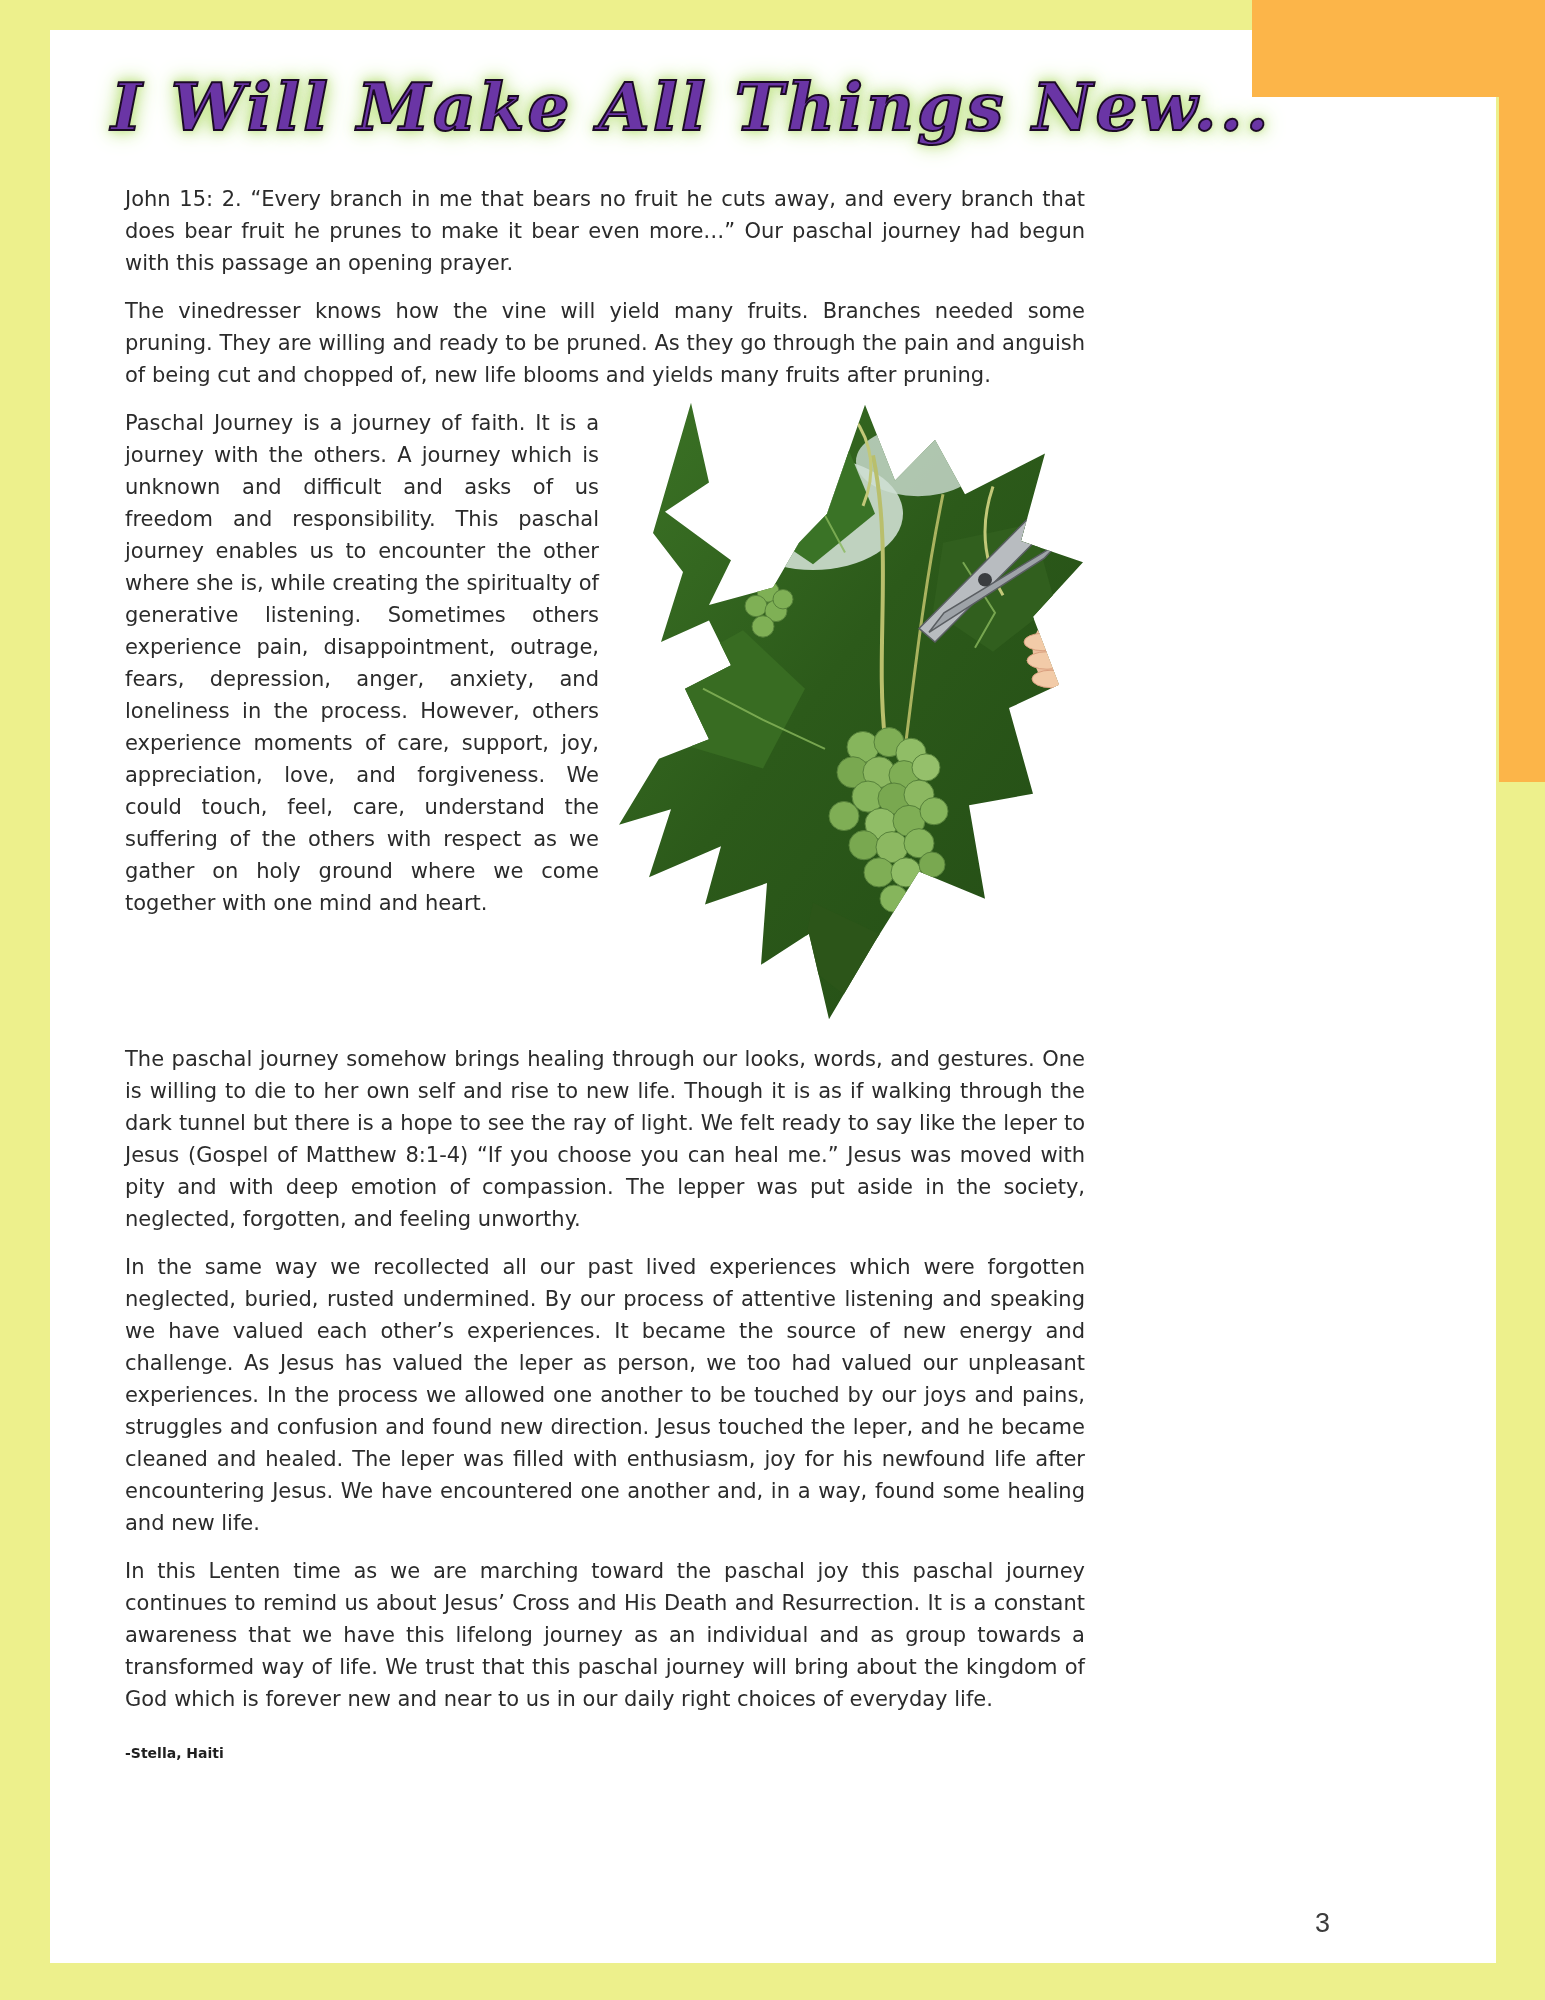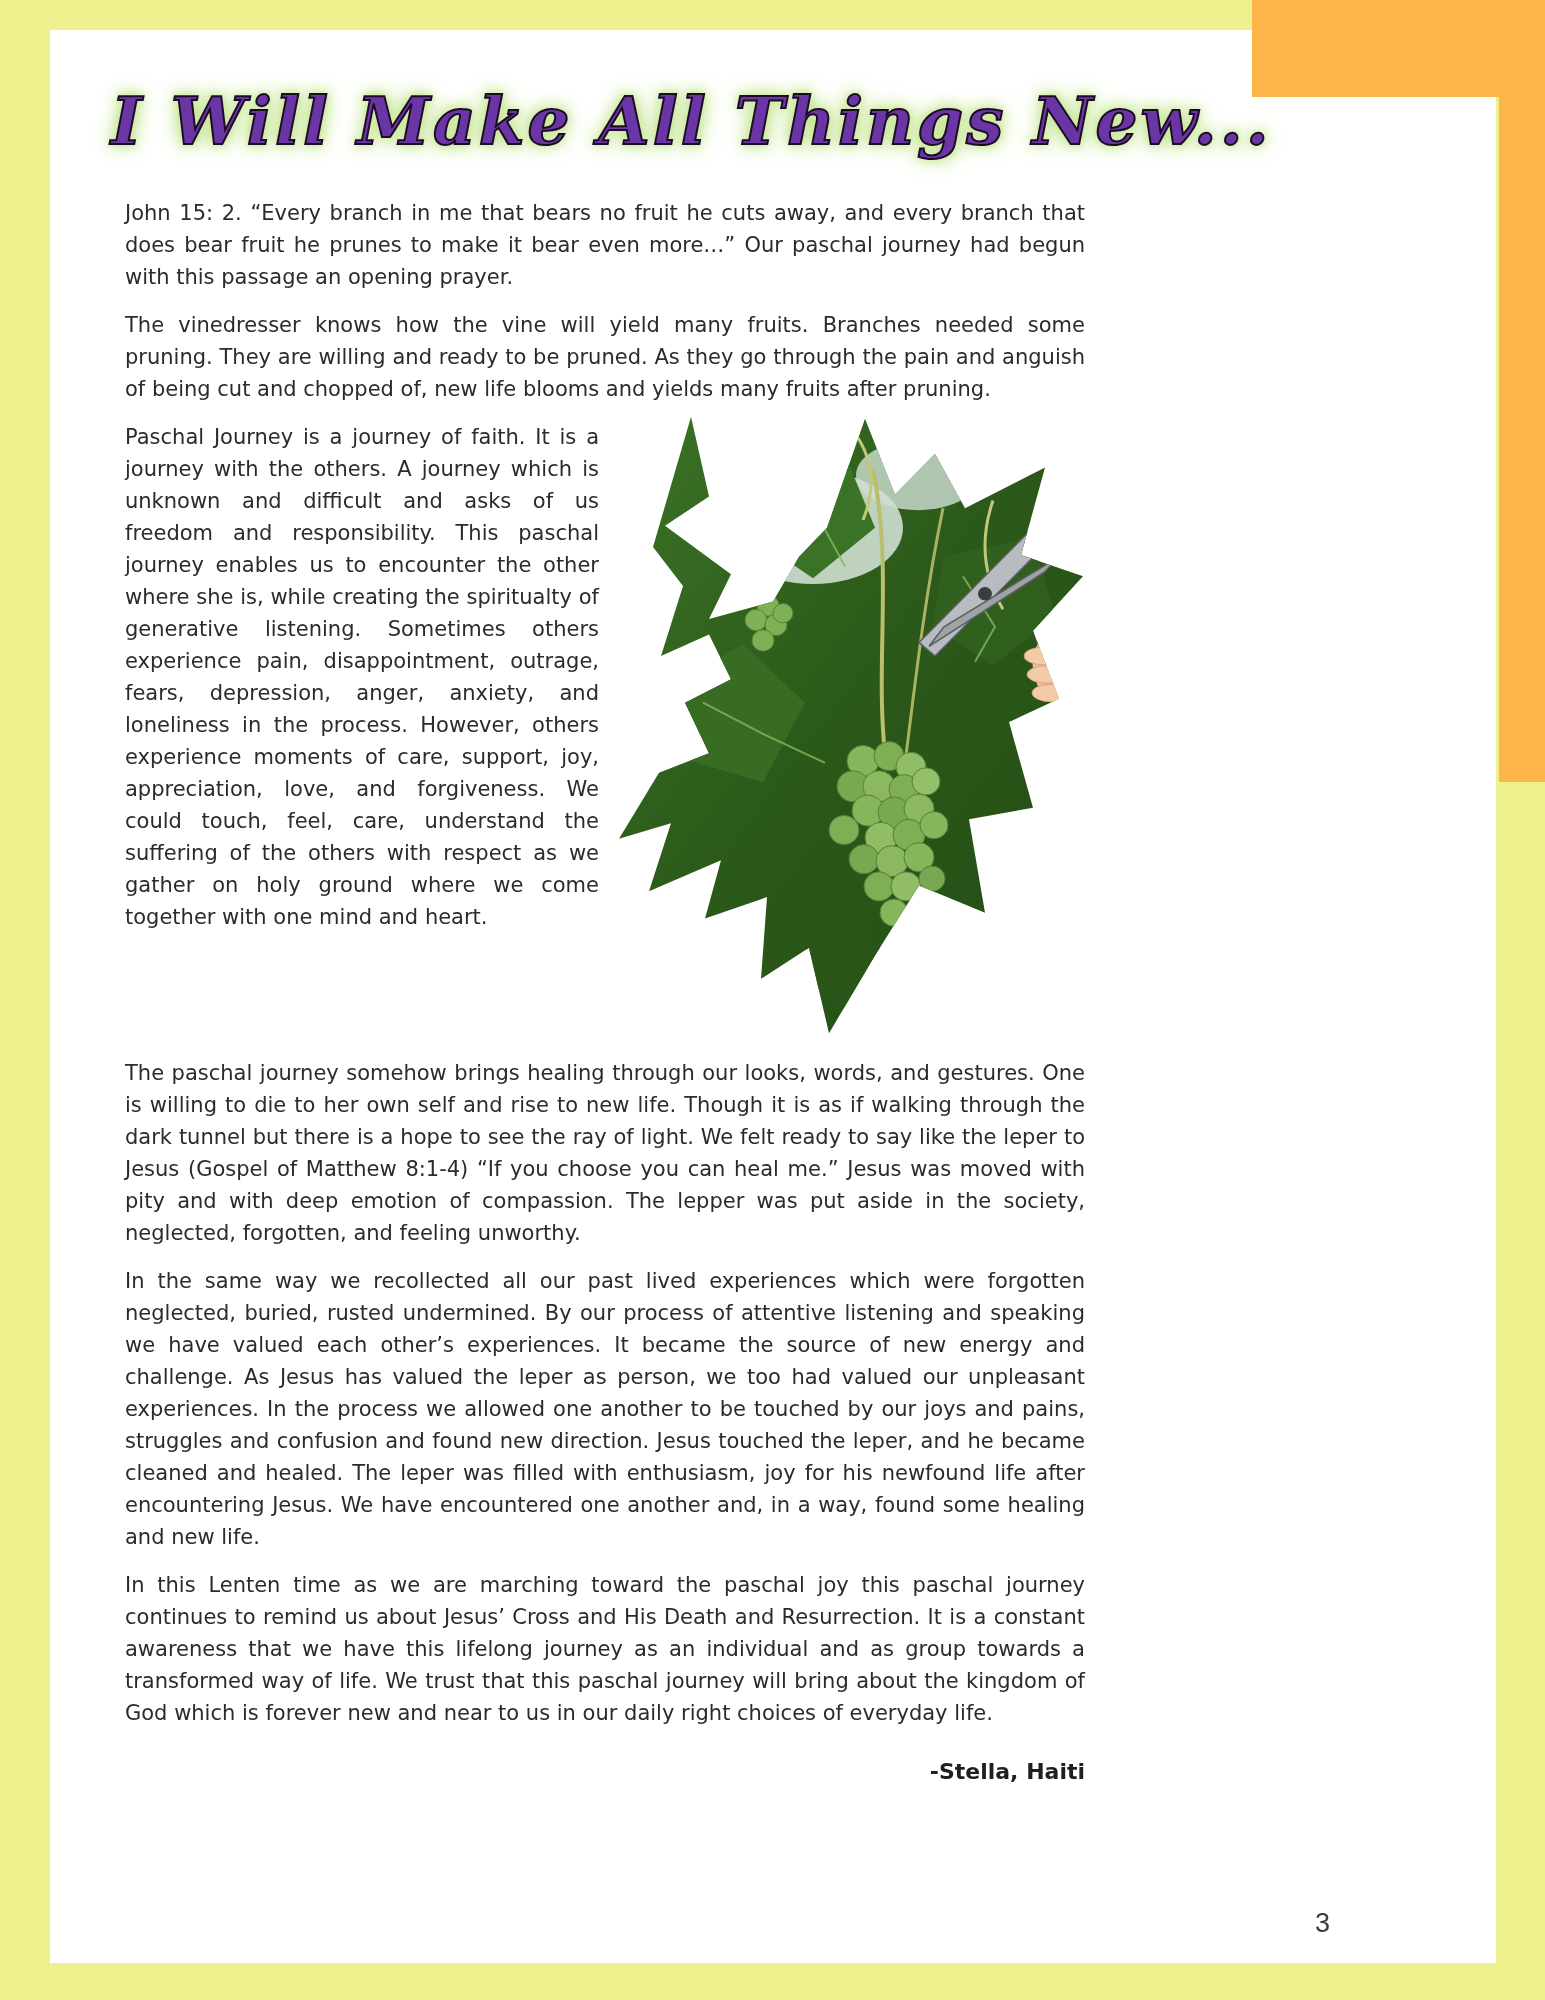--- a/index.html
+++ b/index.html
@@ -19,21 +19,21 @@
     position:absolute;left:1252px;top:0;
     width:293px;height:97px;
     background:#fcb549;z-index:6;
   }
   .orange-side{
     position:absolute;left:1499px;top:0;
     width:46px;height:782px;
     background:#fcb549;z-index:6;
   }
   .content{
-    position:absolute;left:75px;top:50px;
+    position:absolute;left:75px;top:36px;
     width:960px;
   }
   .title{
     font-family:"DejaVu Serif", serif;
     font-style:italic;
     font-weight:bold;
     font-size:66px;
     line-height:1.25;
     color:#6a35a5;
     -webkit-text-stroke:2px #1c0a26;
@@ -51,24 +51,23 @@
   }
   .bold{font-weight:normal;}
   .wrap-block{margin:0 0 16px 0;}
   .wrap-block::after{content:"";display:block;clear:both;}
   .leaf-img{
     float:right;
     width:472px;height:630px;
     margin:-10px 0 0 14px;
   }
   .attribution{
-    font-size:22px;
+    font-size:14px;
     font-weight:bold;
     color:#1f1f1f;
-    text-align:right;
     margin:30px 0 0 0;
   }
   .page-number{
     position:absolute;left:1265px;top:1878px;
     font-family:"Liberation Sans", sans-serif;
     font-size:27px;color:#3c3c3c;
   }
 </style>
 </head>
 <body>

